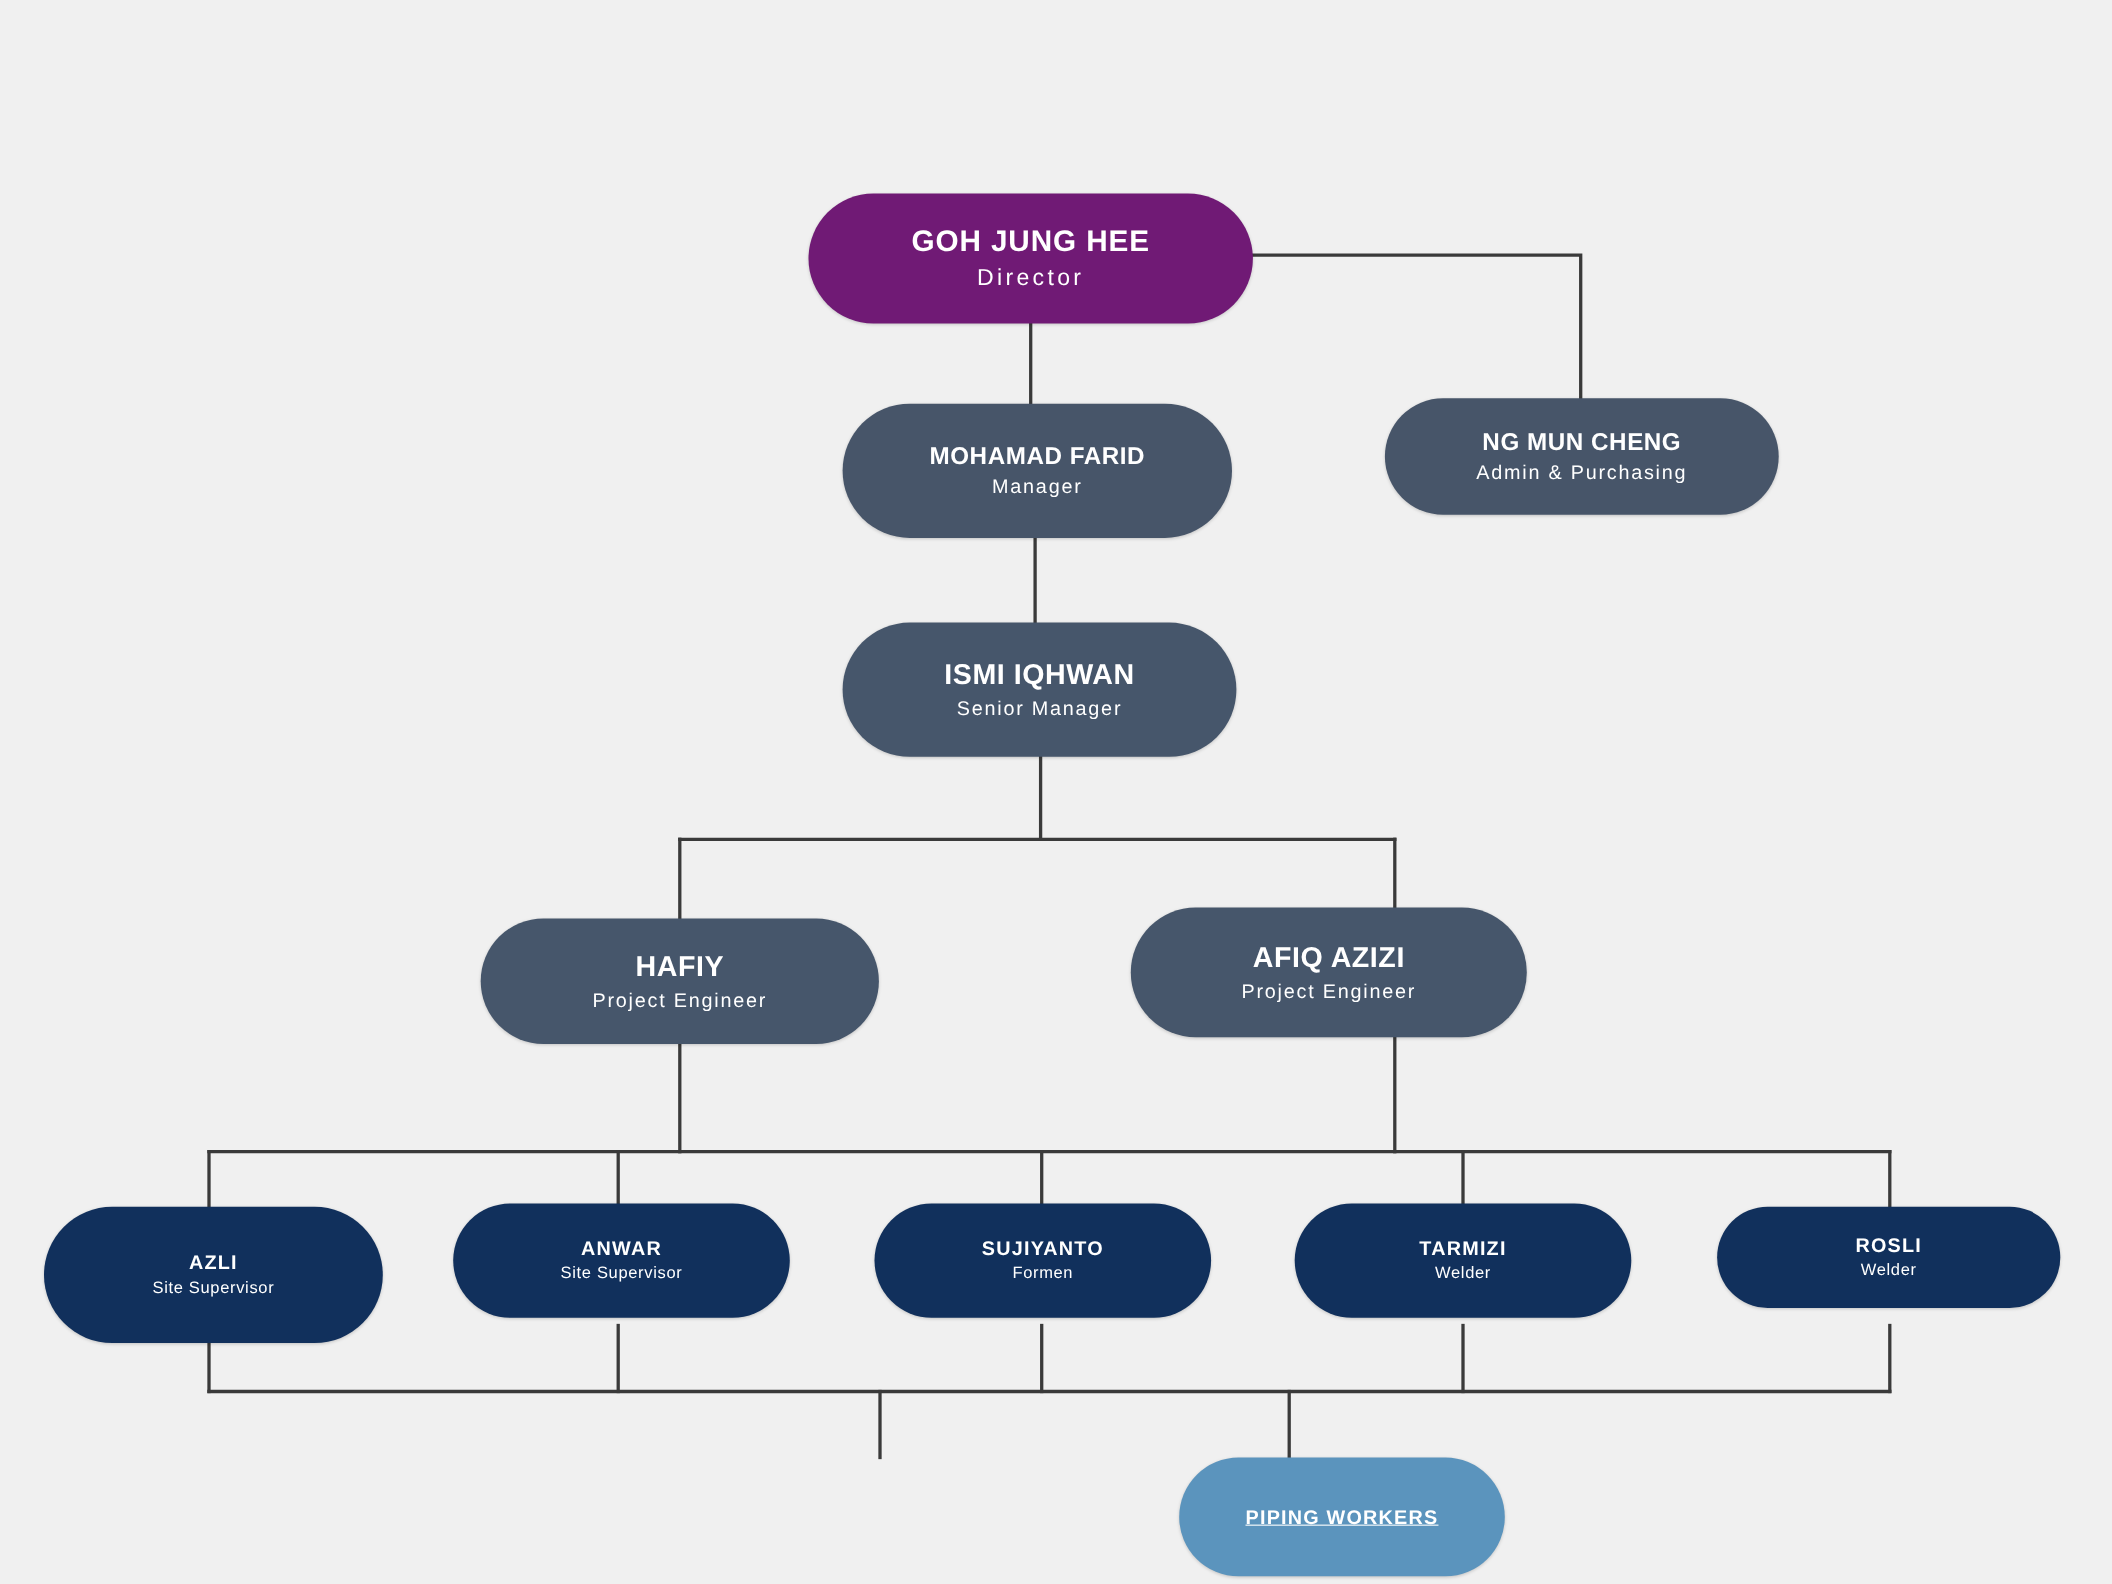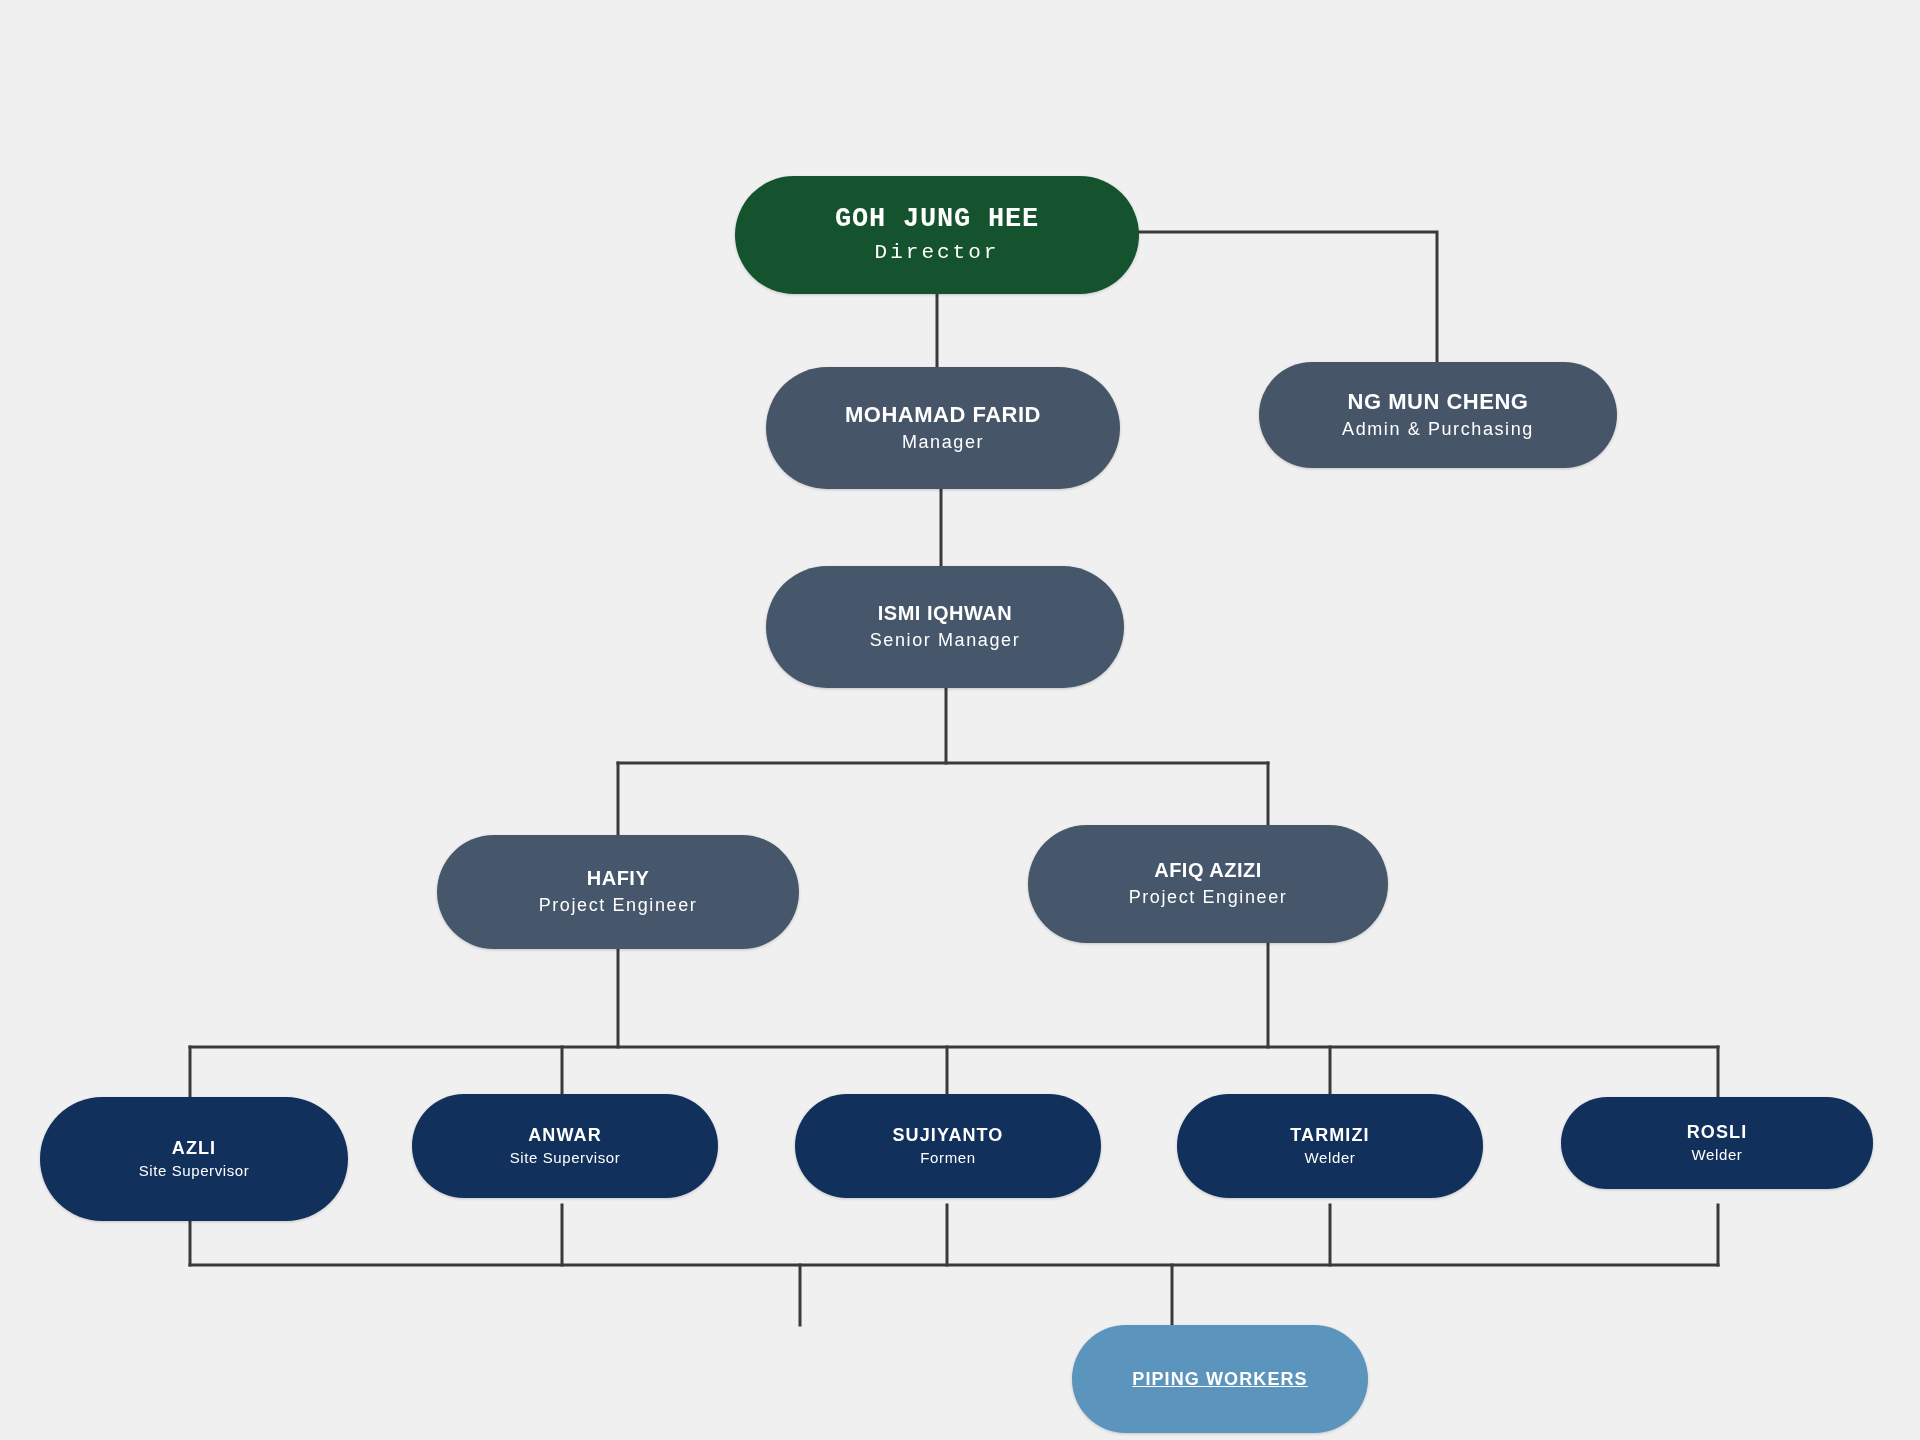--- a/index.html
+++ b/index.html
@@ -47,36 +47,35 @@
     white-space: nowrap;
   }
   .node .role {
     font-weight: normal;
     letter-spacing: 1.4px;
     line-height: 1.2;
     white-space: nowrap;
   }
   
   .lvl-director {
-    background: #14532d;
-    font-family: Liberation Mono, monospace;
+    background: #701a75;
   }
   .lvl-director .name { font-size: 27px; letter-spacing: 0.8px; }
   .lvl-director .role { font-size: 21px; margin-top: 5px; letter-spacing: 3px; }
 
   .lvl-mgmt {
     background: #475569;
   }
   .lvl-mgmt .name { font-size: 22px; }
   .lvl-mgmt .role { font-size: 18px; margin-top: 5px; letter-spacing: 1.6px; }
 
   .lvl-eng {
     background: #46566b;
   }
-  .lvl-eng .name { font-size: 20px; text-align: right; }
+  .lvl-eng .name { font-size: 26px; text-align: right; }
   .lvl-eng .role { font-size: 18px; margin-top: 5px; letter-spacing: 1.6px; }
 
   .lvl-crew {
     background: #11305c;
   }
   .lvl-crew .name { font-size: 18px; letter-spacing: 1.1px; }
   .lvl-crew .role { font-size: 15px; margin-top: 4px; letter-spacing: 0.6px; }
 
   .lvl-worker {
     background: #5b94bd;

